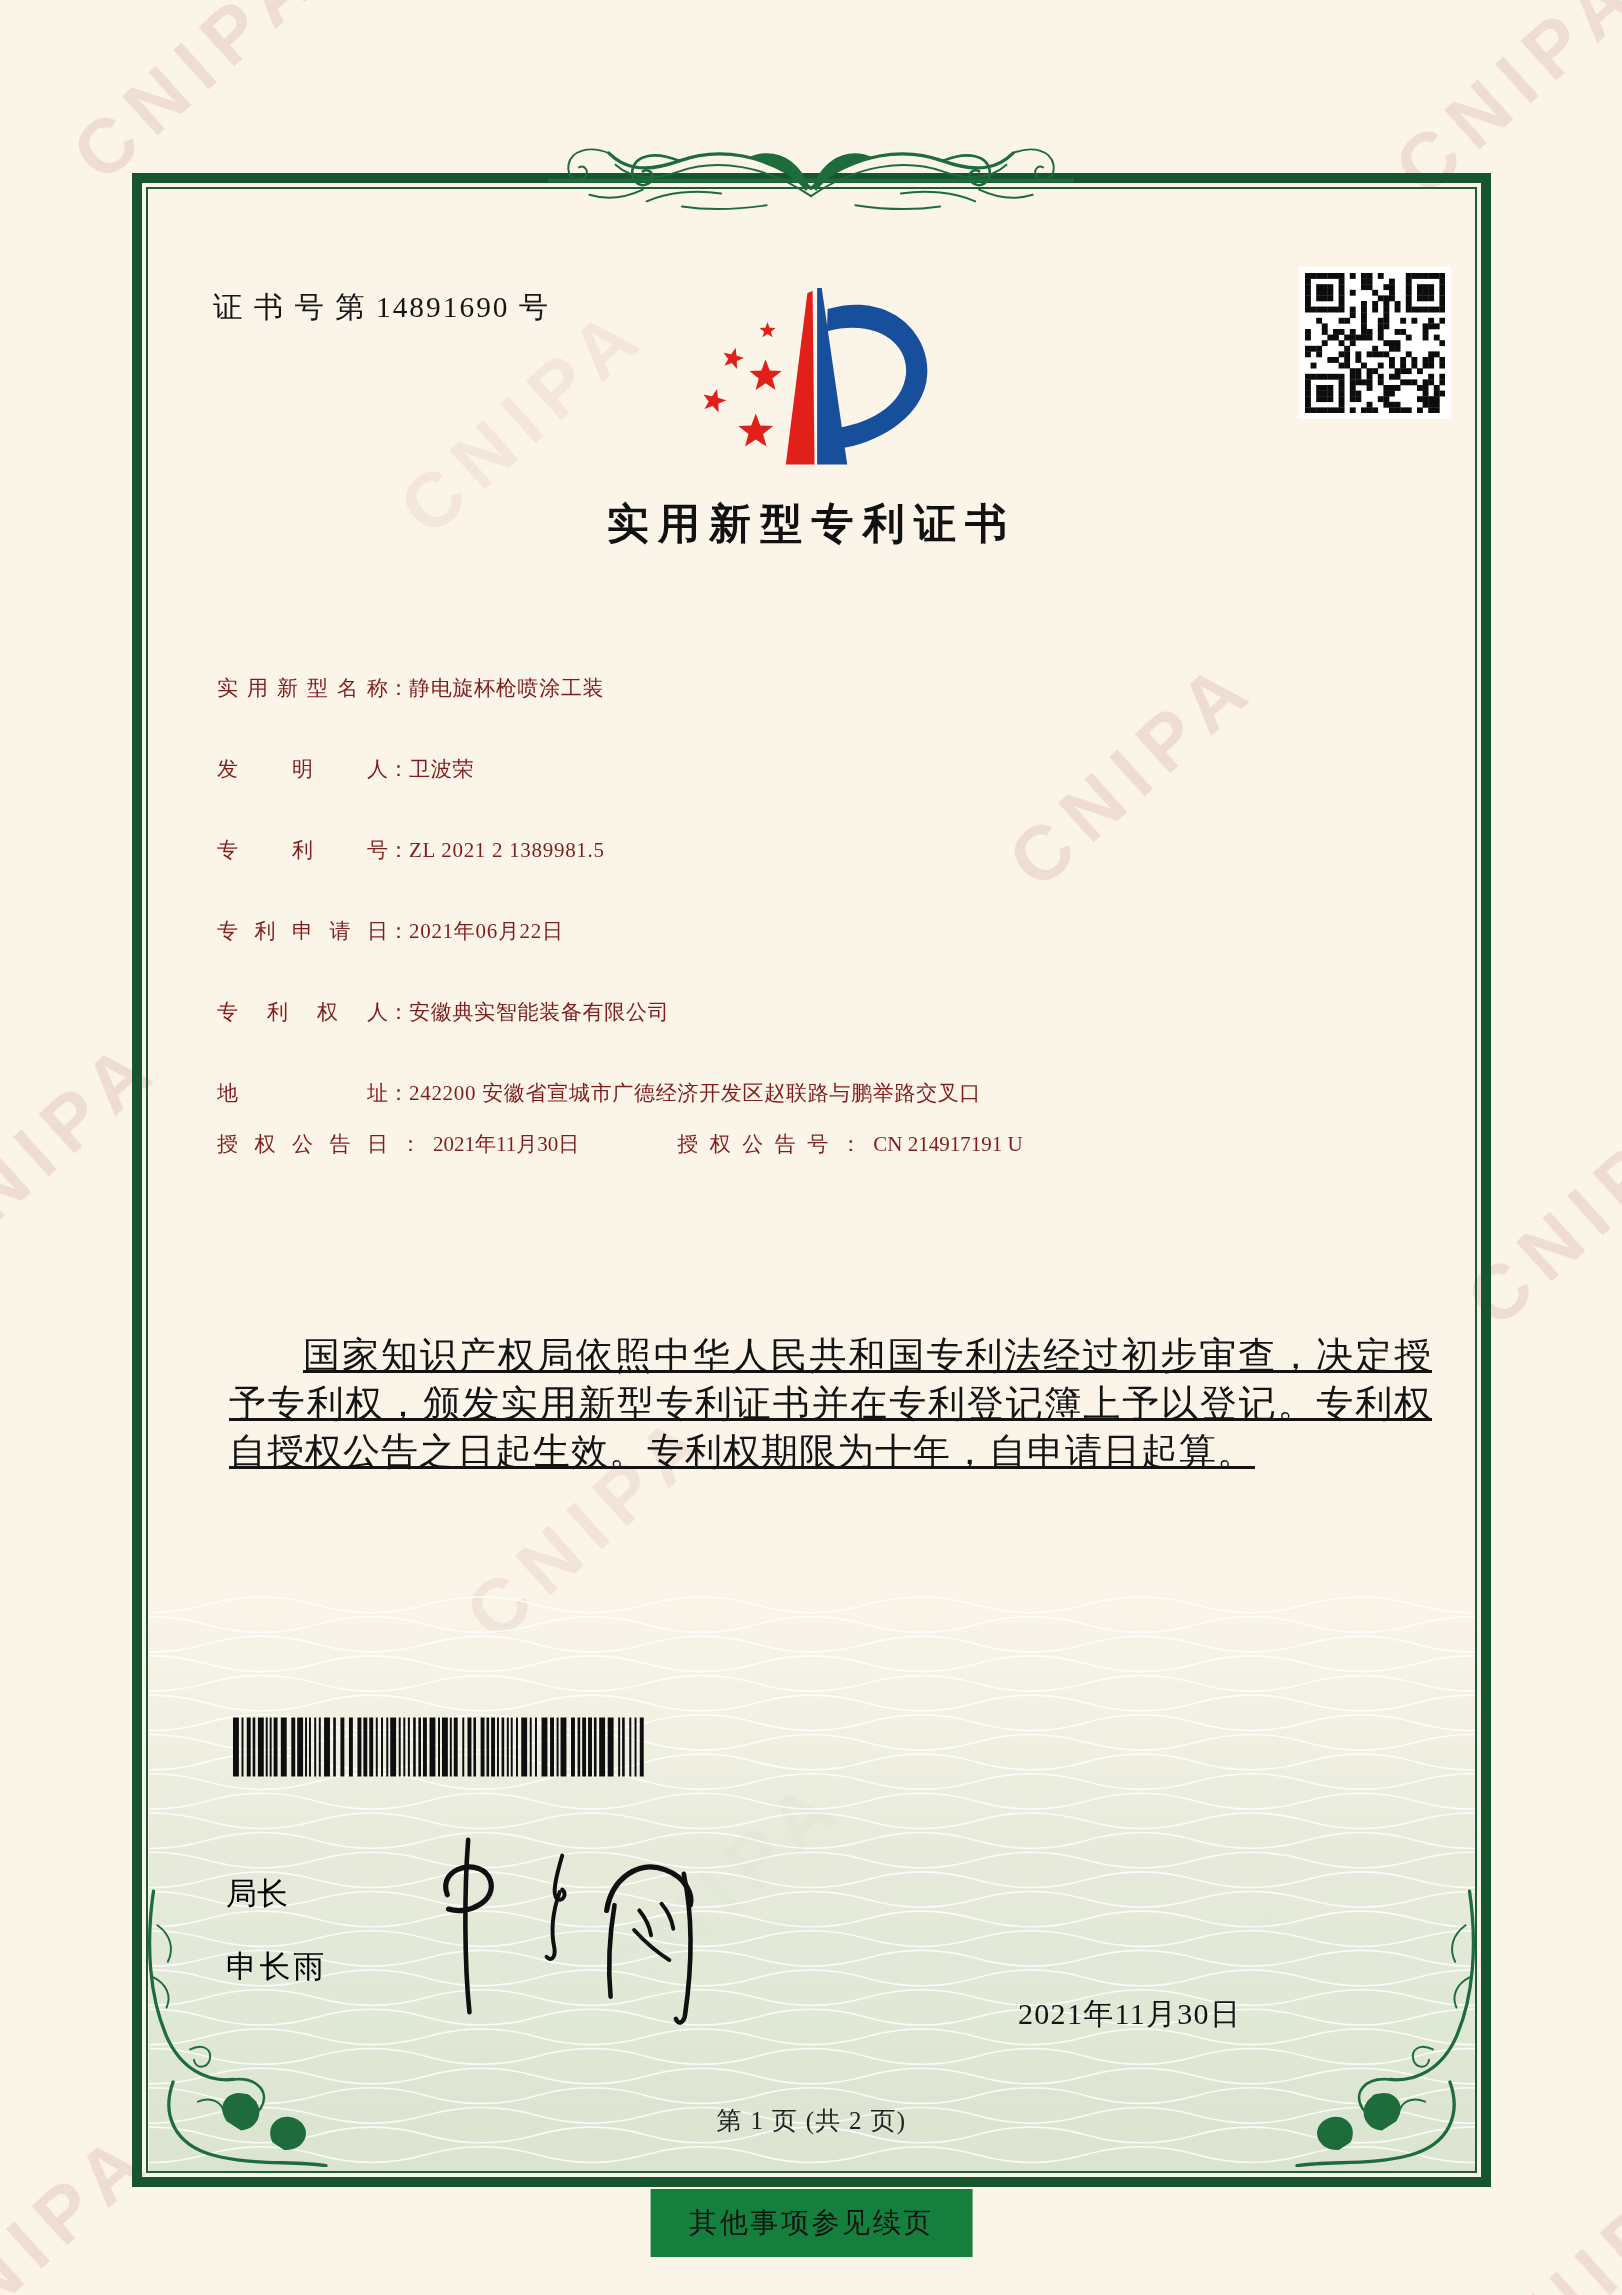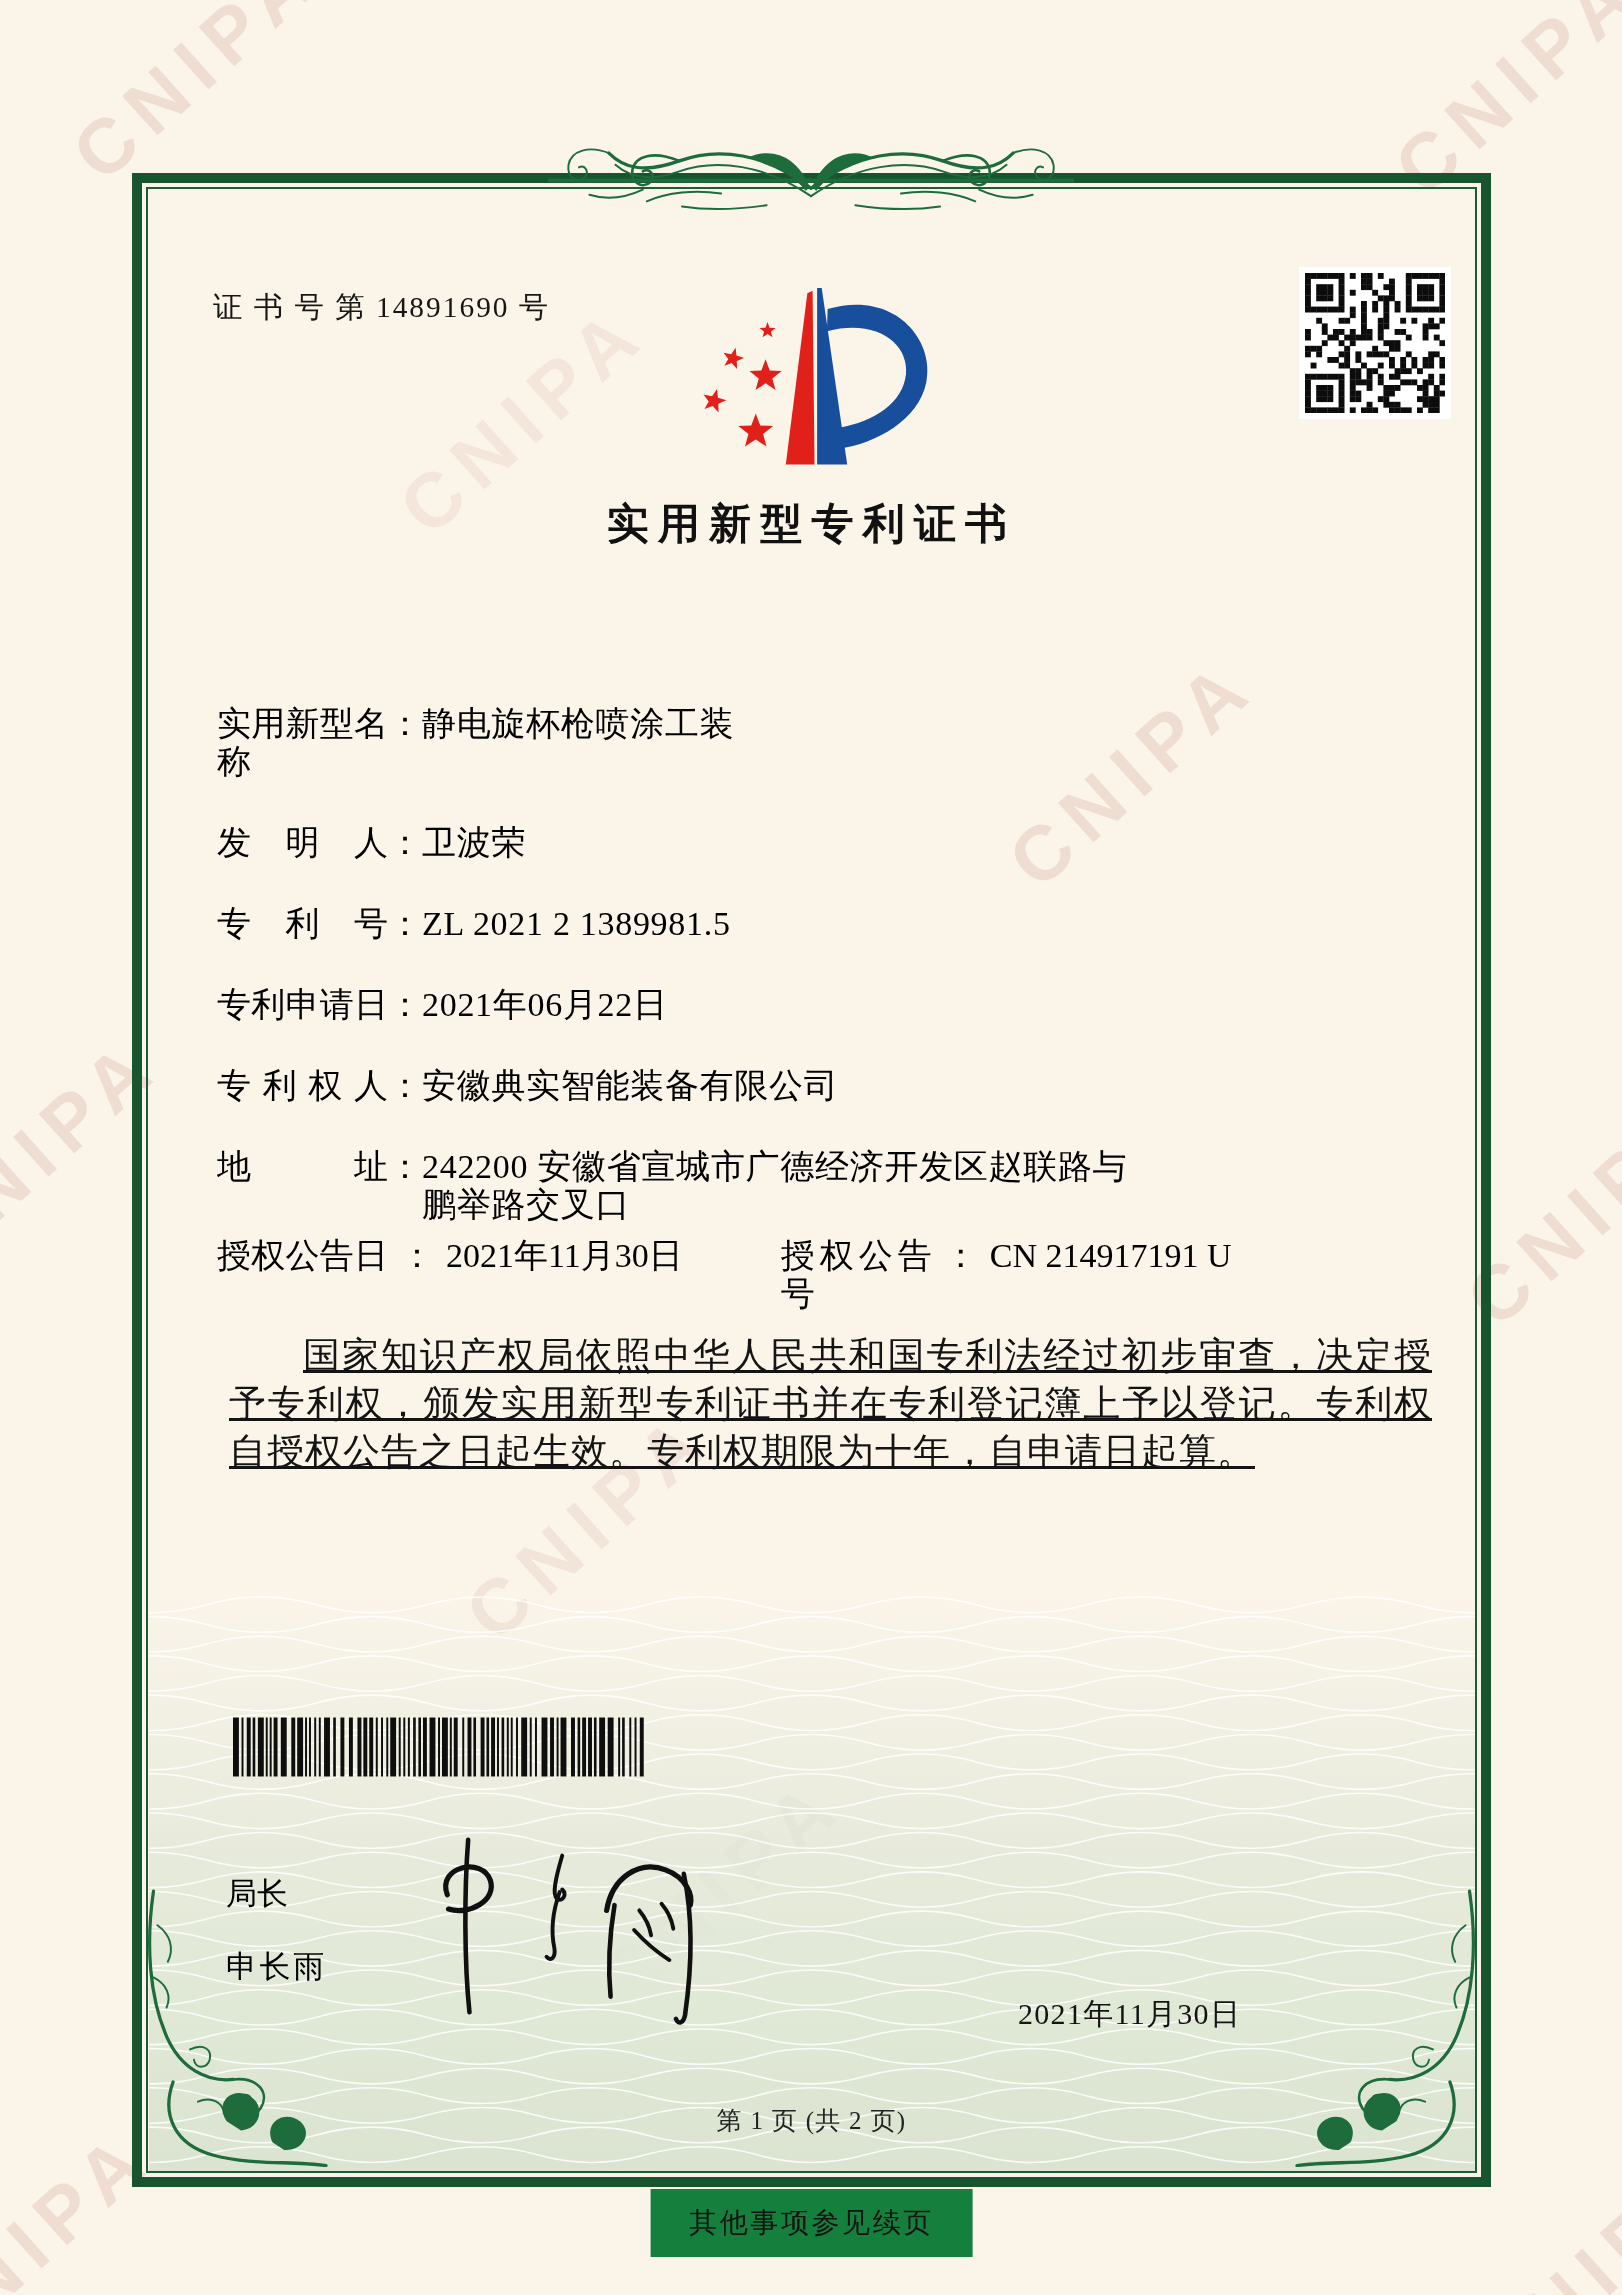--- a/index.html
+++ b/index.html
@@ -25,21 +25,21 @@
   .certno{position:absolute;left:213px;top:288px;font-size:29.4px;letter-spacing:2px;color:#161616;}
 
   .logo{position:absolute;left:692px;top:275px;}
   .qr{position:absolute;left:1299px;top:267px;width:152px;height:152px;background:#ffffff;}
   .qr svg{position:absolute;left:5.9px;top:5.9px;}
 
   .title{position:absolute;left:0;top:496px;width:100%;text-align:center;
       font-size:42px;font-weight:bold;letter-spacing:9.2px;color:#111;}
 
   
-  .fields{position:absolute;left:217px;top:705px;width:1201px;font-size:34px;color:#000000;}
+  .fields{position:absolute;left:217px;top:669px;width:1201px;font-size:21px;color:#7f1d1d;}
   .frow{display:flex;align-items:flex-start;margin-bottom:43px;line-height:38px;}
   .flabel{display:inline-block;width:171px;text-align:justify;text-align-last:justify;flex:none;}
   .fcolon{flex:none;}
   .fvalue{flex:1;letter-spacing:0.7px;}
   .fvalue.addr{max-width:710px;word-break:break-all;}
   .grow2{display:flex;}
   .gpair{display:flex;gap:12px;}
   .gpair.second{margin-left:98px;}
 
   .paras{position:absolute;left:229px;top:1332px;width:1203px;font-size:37px;line-height:48px;

